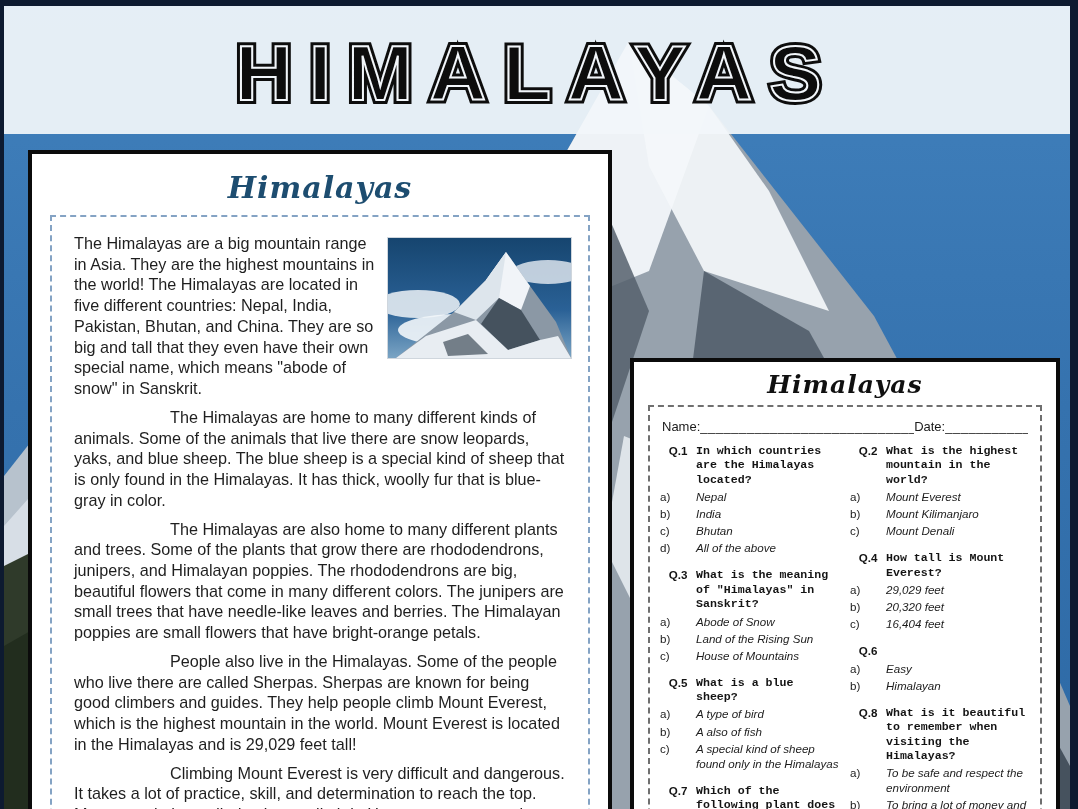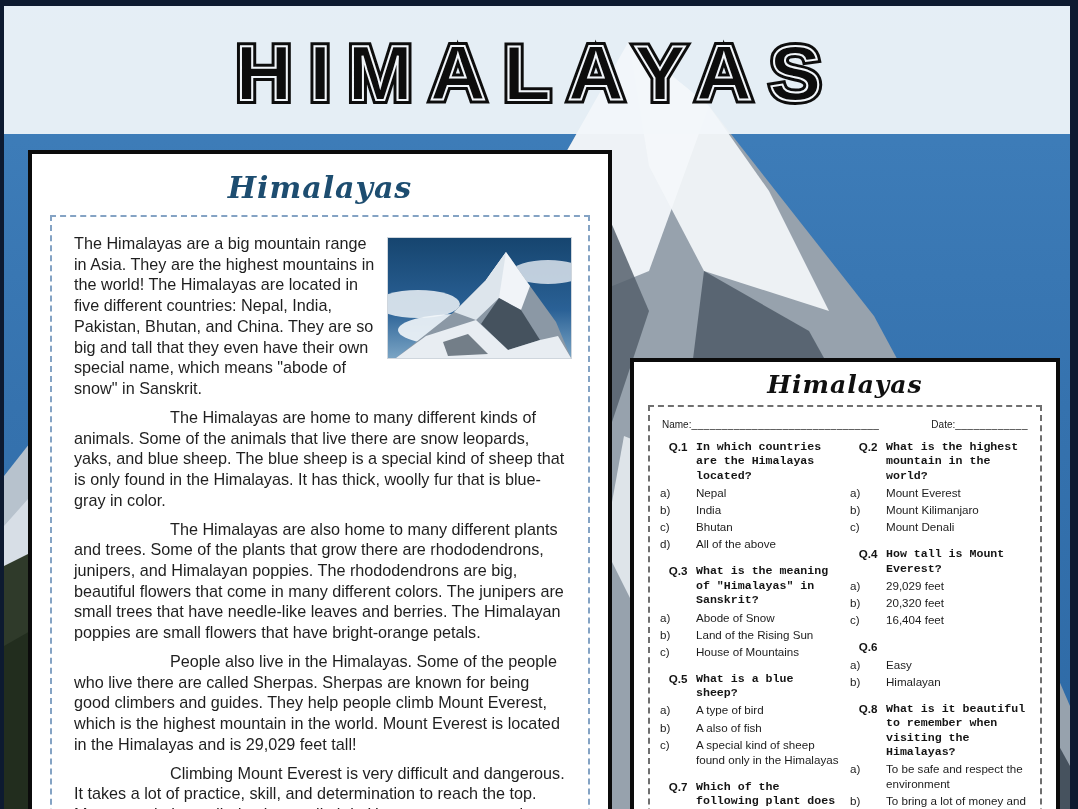--- a/index.html
+++ b/index.html
@@ -28,33 +28,33 @@
   .dashed-box2{border:2px dashed #6f6f6f;margin:6px 14px 0 14px;padding:6px 10px 20px 10px;height:470px;box-sizing:border-box;}
 
   
   .passage{font-size:16.2px;line-height:1.28;color:#1f1f1f;text-align:left;}
   .passage p{margin:8px;text-indent:96px;}
   .passage p.first{text-indent:0;}
   .inset-photo{float:right;width:183px;height:120px;margin:4px 2px 6px 12px;border:1px solid #cfd6dd;}
   .inset-photo svg{display:block;width:100%;height:100%;}
 
   
-  .namedate{display:flex;align-items:baseline;font-size:10px;color:#1a1a1a;margin:6px 2px 10px 2px;white-space:nowrap;}
+  .namedate{display:flex;align-items:baseline;font-size:13px;color:#1a1a1a;margin:6px 2px 10px 2px;white-space:nowrap;}
   .nd-label{font-weight:normal;}
   .nd-line{letter-spacing:0.5px;overflow:hidden;}
   .nd-spacer{flex:1;}
   .qcols{display:flex;gap:10px;}
   .qcol{flex:1 1 0;min-width:0;}
   .qblock{margin-bottom:13px;}
   .qhead{display:flex;font-weight:bold;color:#141414;font-size:11.6px;line-height:1.24;}
   .qnum{width:36px;flex:0 0 36px;text-align:center;}
   .qtext{flex:1;font-family:Liberation Mono, monospace;}
   .opt{display:flex;font-size:11.6px;line-height:1.3;color:#1c1c1c;margin-top:2px;}
   .optletter{width:36px;flex:0 0 36px;}
-  .opttext{flex:1;}
+  .opttext{flex:1;font-style:italic;}
 </style>
 </head>
 <body>
 
 <div class="stage">
 
   <div class="photo-bg">
     <svg viewBox="0 0 1066 803" preserveAspectRatio="none">
       <defs>
         <linearGradient id="sky" x1="0" y1="0" x2="0" y2="1">

